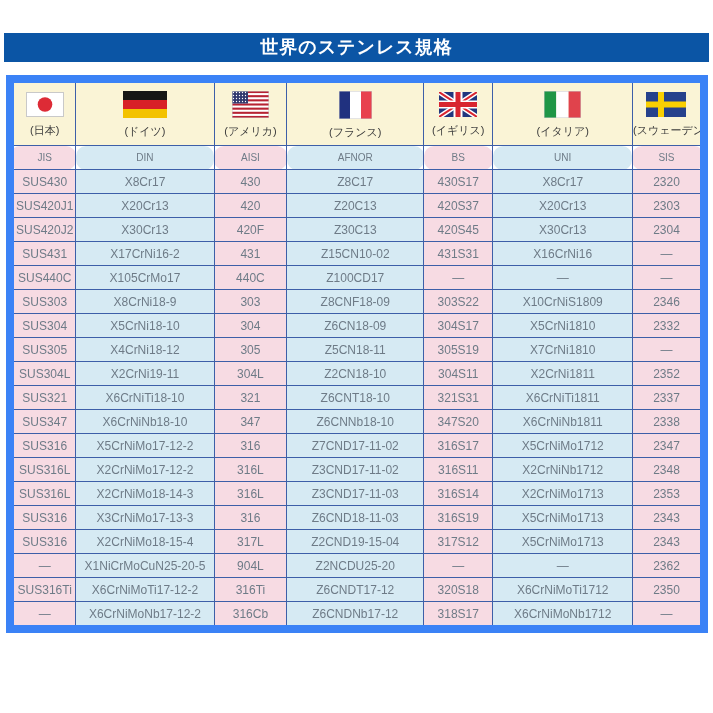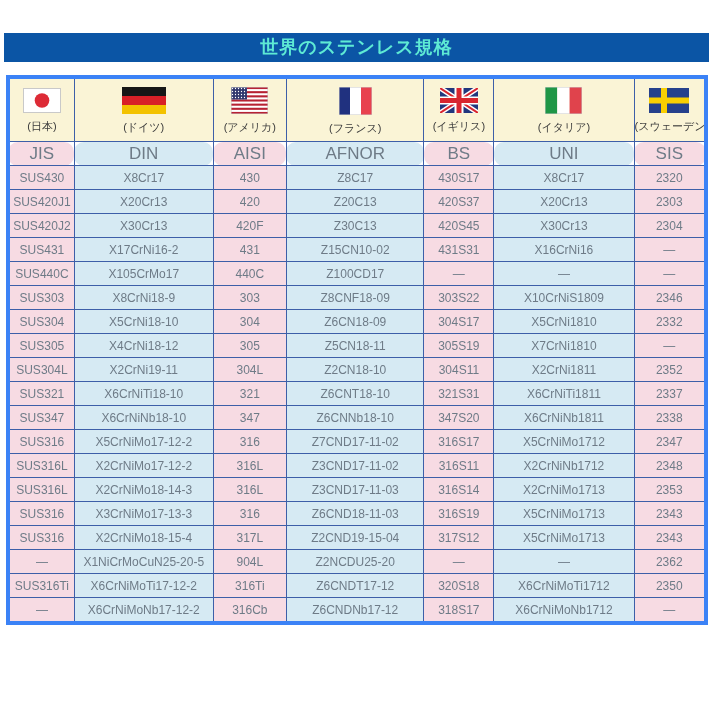--- a/index.html
+++ b/index.html
@@ -3,42 +3,42 @@
 <meta charset="utf-8">
 <style>
   html,body{margin:0;padding:0;}
   body{
     width:713px;height:713px;background:#ffffff;
     font-family:"Liberation Sans","DejaVu Sans",sans-serif;
     position:relative;
   }
   .banner{
     margin:33px 4px 0 4px;height:29px;background:#0b55a5;
-    color:#5eead4;font-weight:bold;font-size:18px;line-height:29px;
+    color:#ffffff;font-weight:bold;font-size:18px;line-height:29px;
     text-align:center;letter-spacing:1px;
   }
   table.std{
     border-collapse:collapse;table-layout:fixed;
     width:702px;margin:13px 0 0 6px;
-    border:4px solid #3b82f6;
+    border:8px solid #3b82f6;
   }
   col.pink{background:#f7dbe3;}
   col.blue{background:#d6eaf3;}
   th,td{
     border:1px solid #3d5fa8;
     text-align:center;vertical-align:middle;
     color:#6e7b87;font-weight:normal;
     overflow:hidden;white-space:nowrap;
     padding:0;
   }
   .flag-cell{background:#faf4d6;height:62px;}
   .flag{display:inline-block;line-height:0;}
   .flag svg{display:block;}
   .flag-label{font-size:11px;color:#3c3c3c;margin-top:3px;line-height:12px;}
-  .std-row th{height:23px;font-size:17px;border-radius:10px;}
+  .std-row th{height:23px;font-size:10px;border-radius:10px;}
   tbody td{height:23px;font-size:12px;}
 </style>
 </head>
 <body>
 
 <div class="banner">世界のステンレス規格</div>
 
 <table class="std">
   <colgroup>
     <col class="pink" style="width:9.5%">

